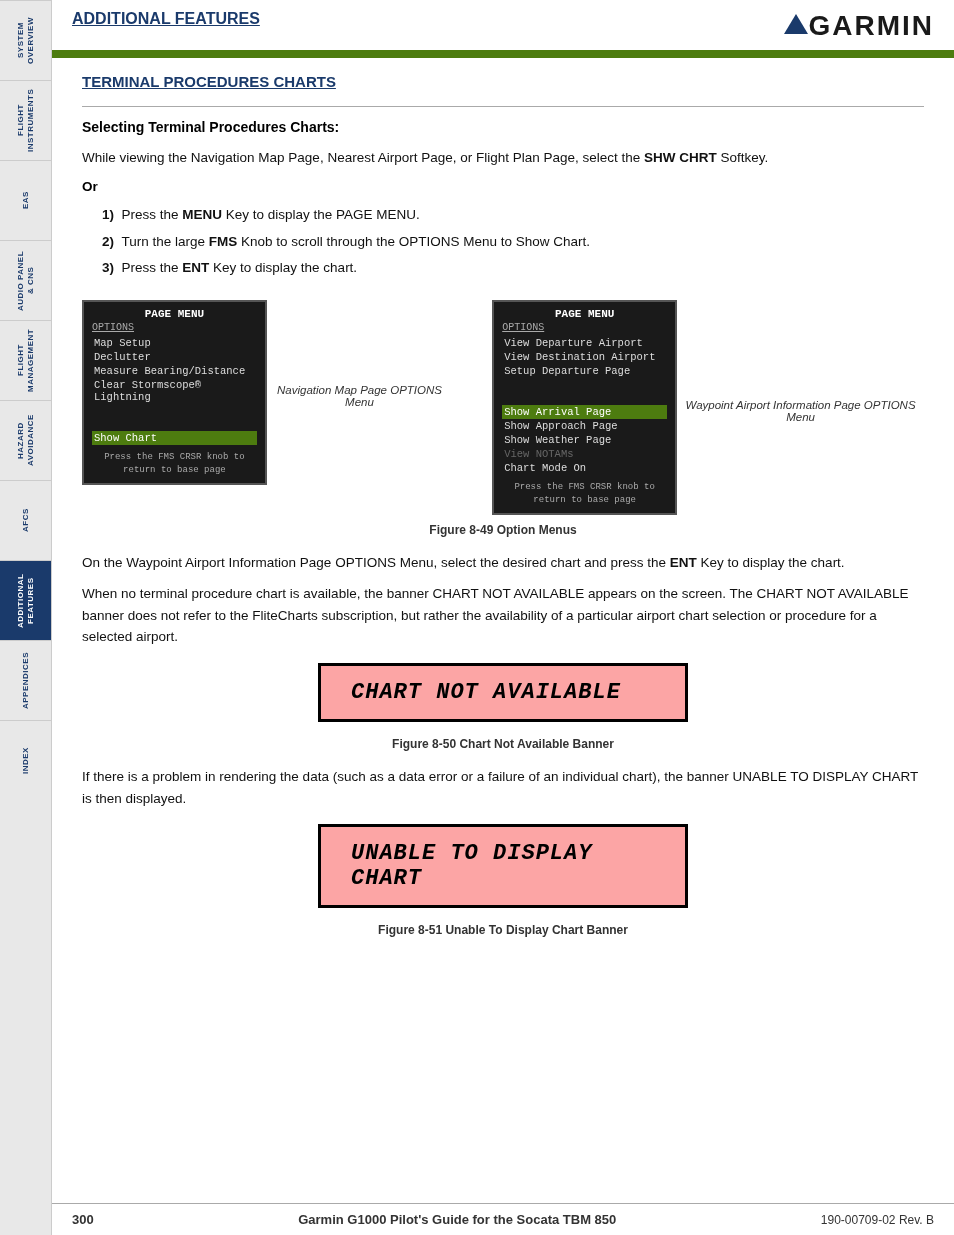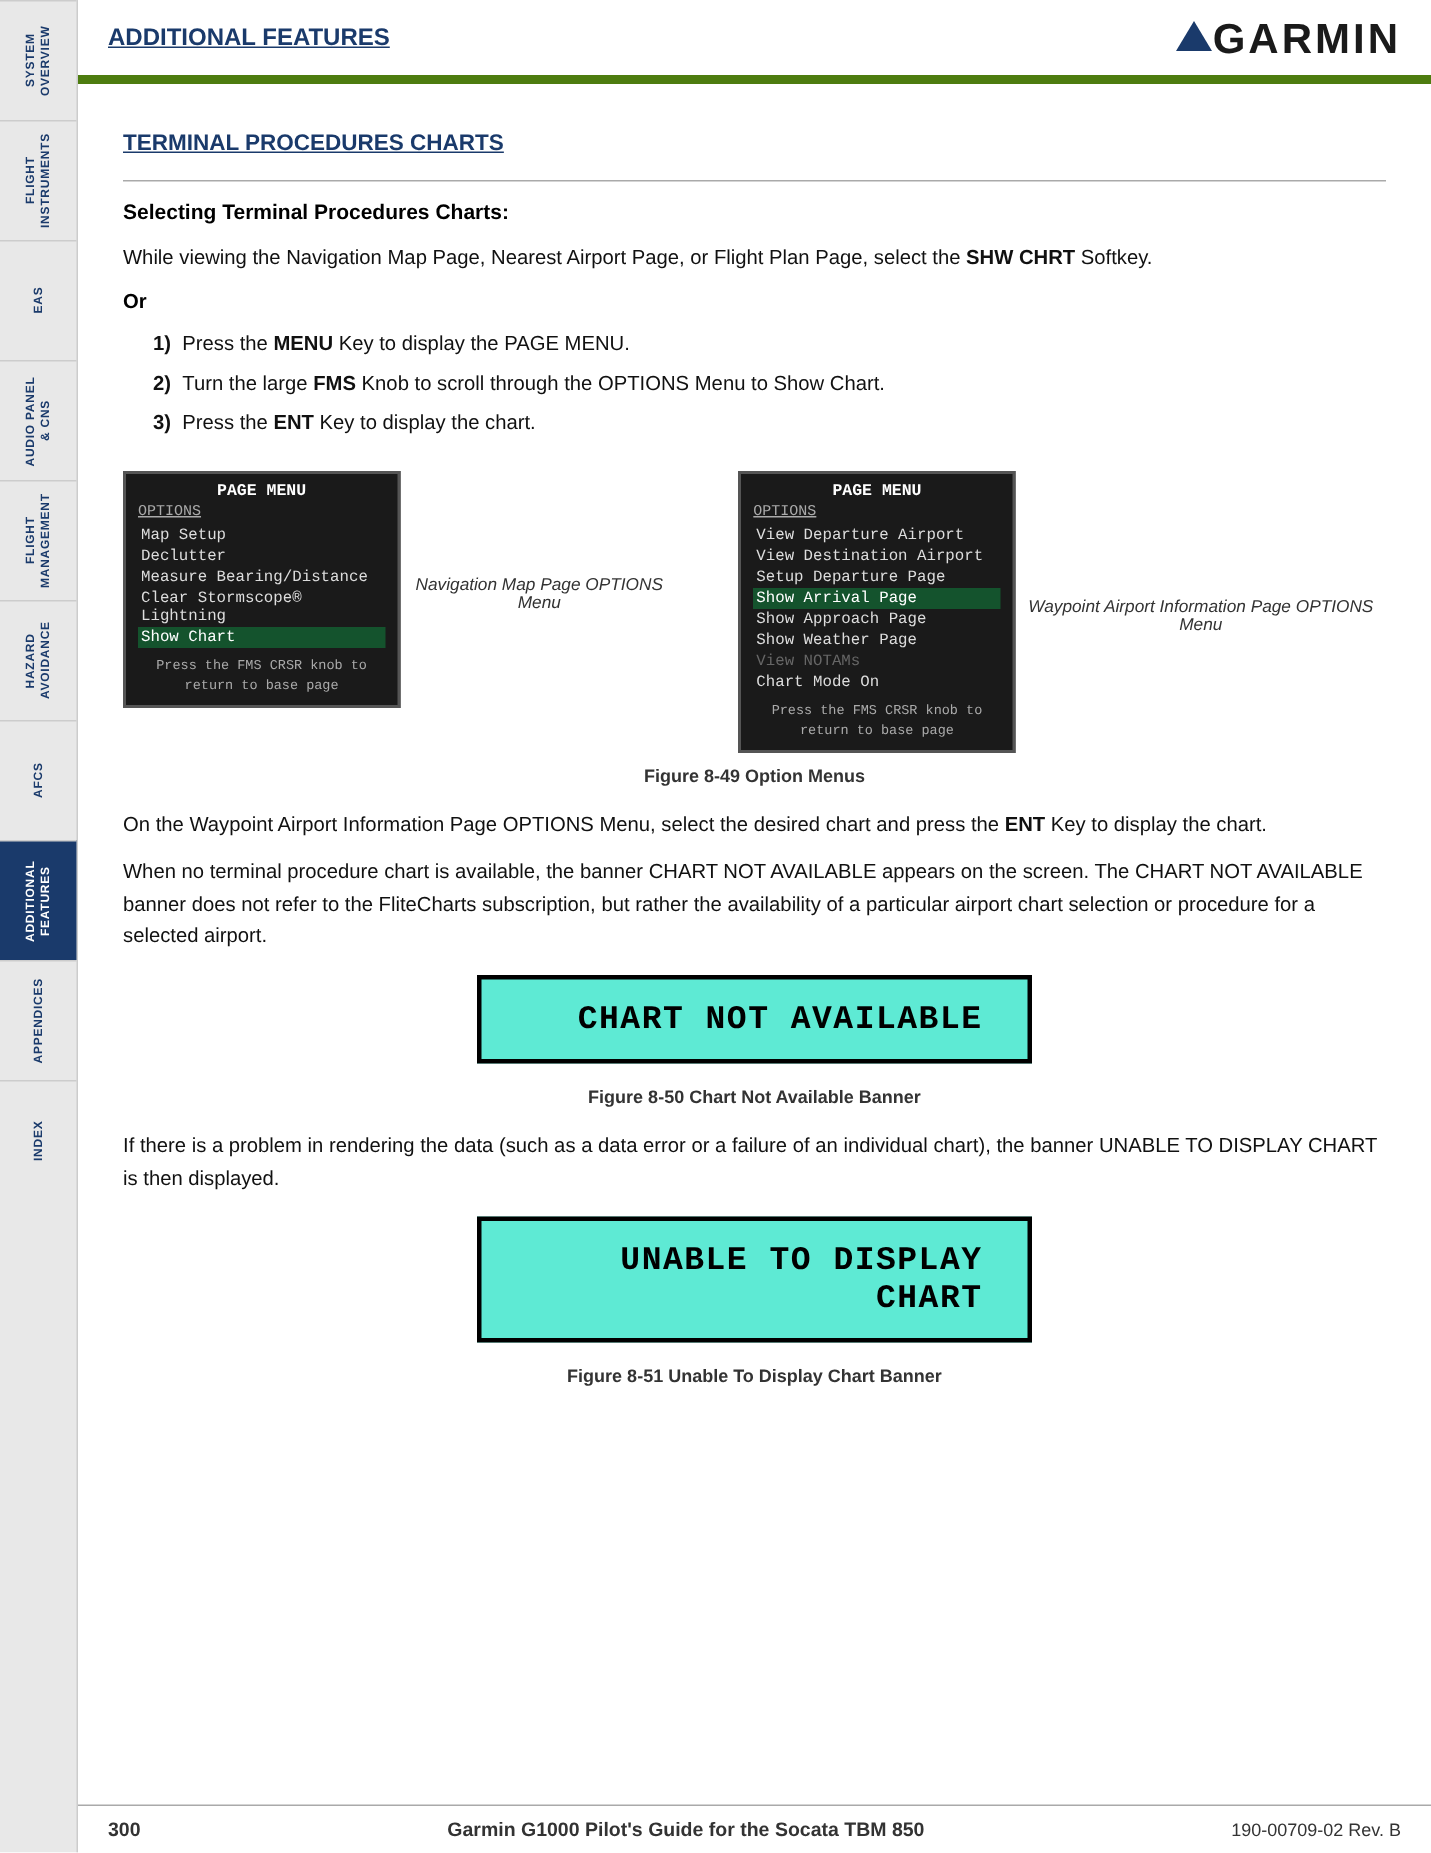--- a/index.html
+++ b/index.html
@@ -52,25 +52,24 @@
     .main-content {
       flex: 1;
       display: flex;
       flex-direction: column;
       padding: 0;
     }
 
     
     .header {
       display: flex;
-      align-items: center;
       justify-content: space-between;
       padding: 10px 20px 8px 20px;
-      border-bottom: 6px solid #4d7c0f;
-      margin-bottom: 16px;
+      border-bottom: 8px solid #4d7c0f;
+      margin-bottom: 0;
     }
 
     .header-title {
       font-size: 16px;
       font-weight: bold;
       color: #1a3a6b;
       text-decoration: underline;
       text-transform: uppercase;
     }
 
@@ -187,22 +186,23 @@
     }
 
     .page-menu-box .menu-item {
       padding: 1px 2px;
       font-size: 10.5px;
       color: #ddd;
       cursor: pointer;
     }
 
     .page-menu-box .menu-item.highlighted {
-      background: #14532d;
+      background: #4d7c0f;
       color: #fff;
+      margin-top: 27px;
     }
 
     .page-menu-box .menu-item.dimmed {
       color: #666;
     }
 
     .page-menu-box .menu-footer {
       text-align: center;
       color: #aaa;
       font-size: 9px;
@@ -214,26 +214,27 @@
       text-align: center;
       font-size: 12px;
       font-weight: bold;
       color: #333;
       margin: 8px 0 15px 0;
     }
 
     
     .chart-banner {
       border: 3px solid #000;
-      background: #5eead4;
-      text-align: right;
+      background: #fca5a5;
+      text-align: left;
       padding: 14px 30px;
       margin: 15px auto;
       display: block;
       width: 370px;
+      font-style: italic;
     }
 
     .chart-banner-text {
       font-family: 'Courier New', monospace;
       font-size: 22px;
       font-weight: bold;
       color: #000;
       letter-spacing: 1px;
     }
 

